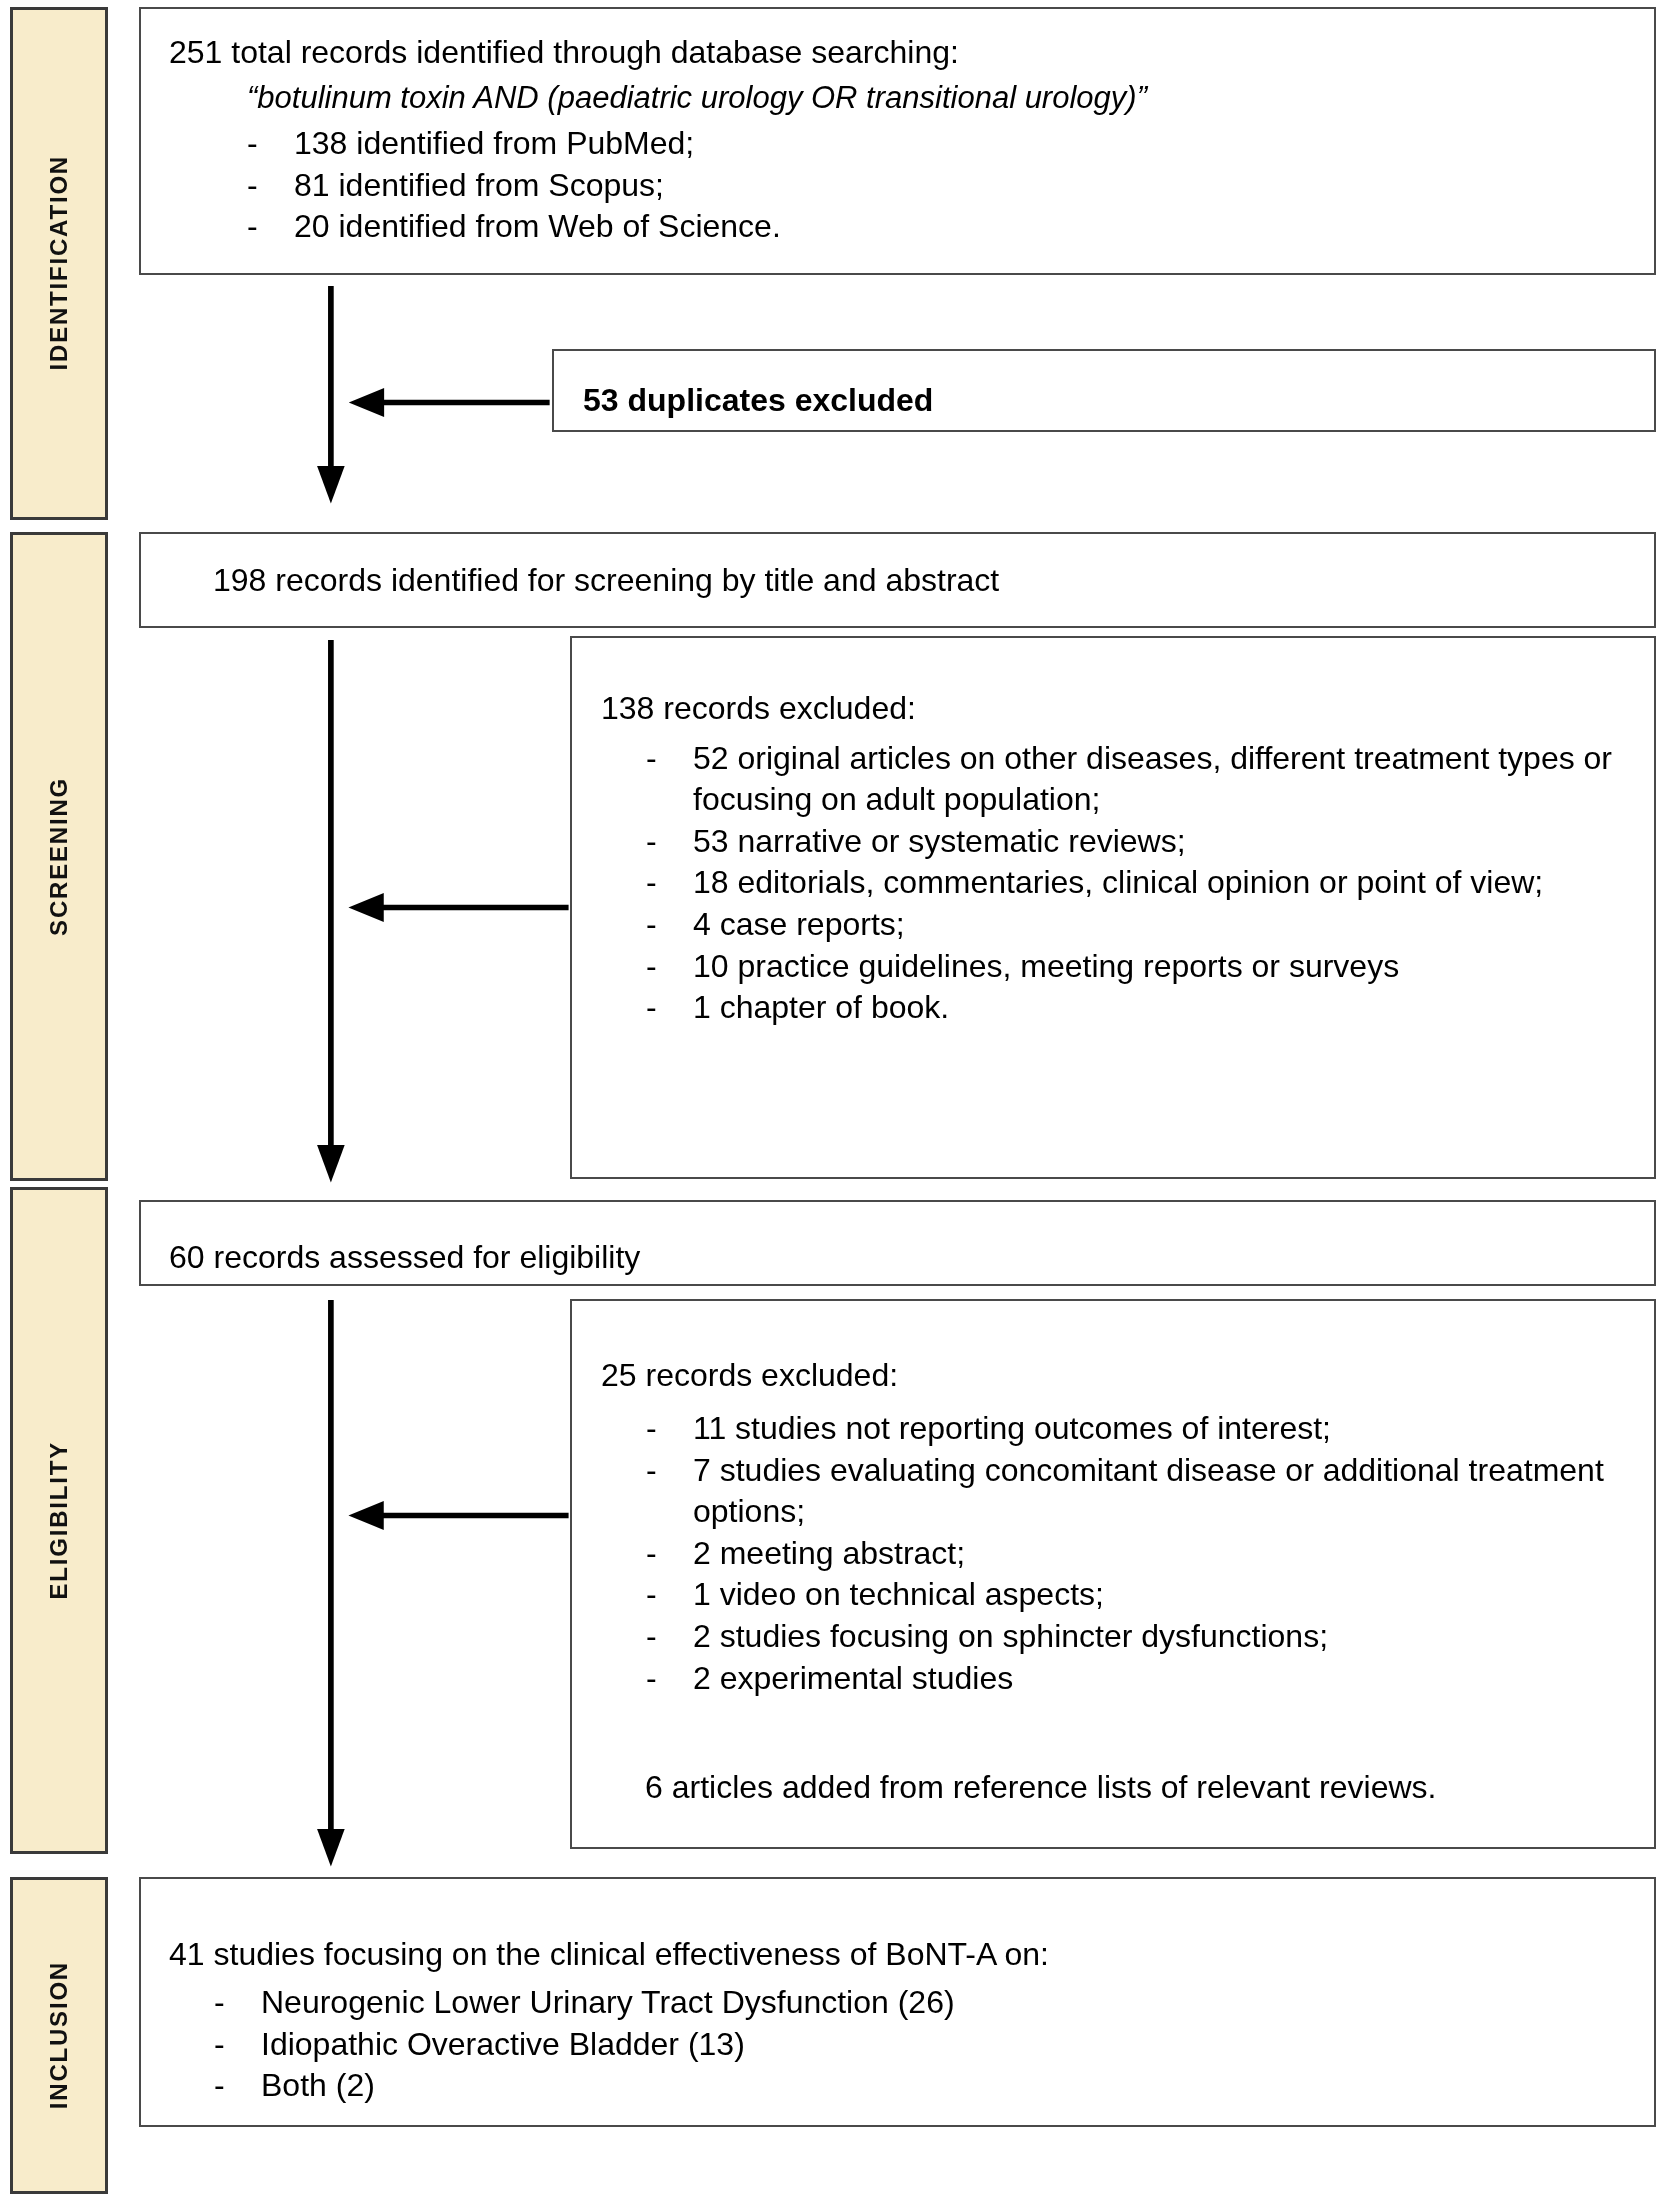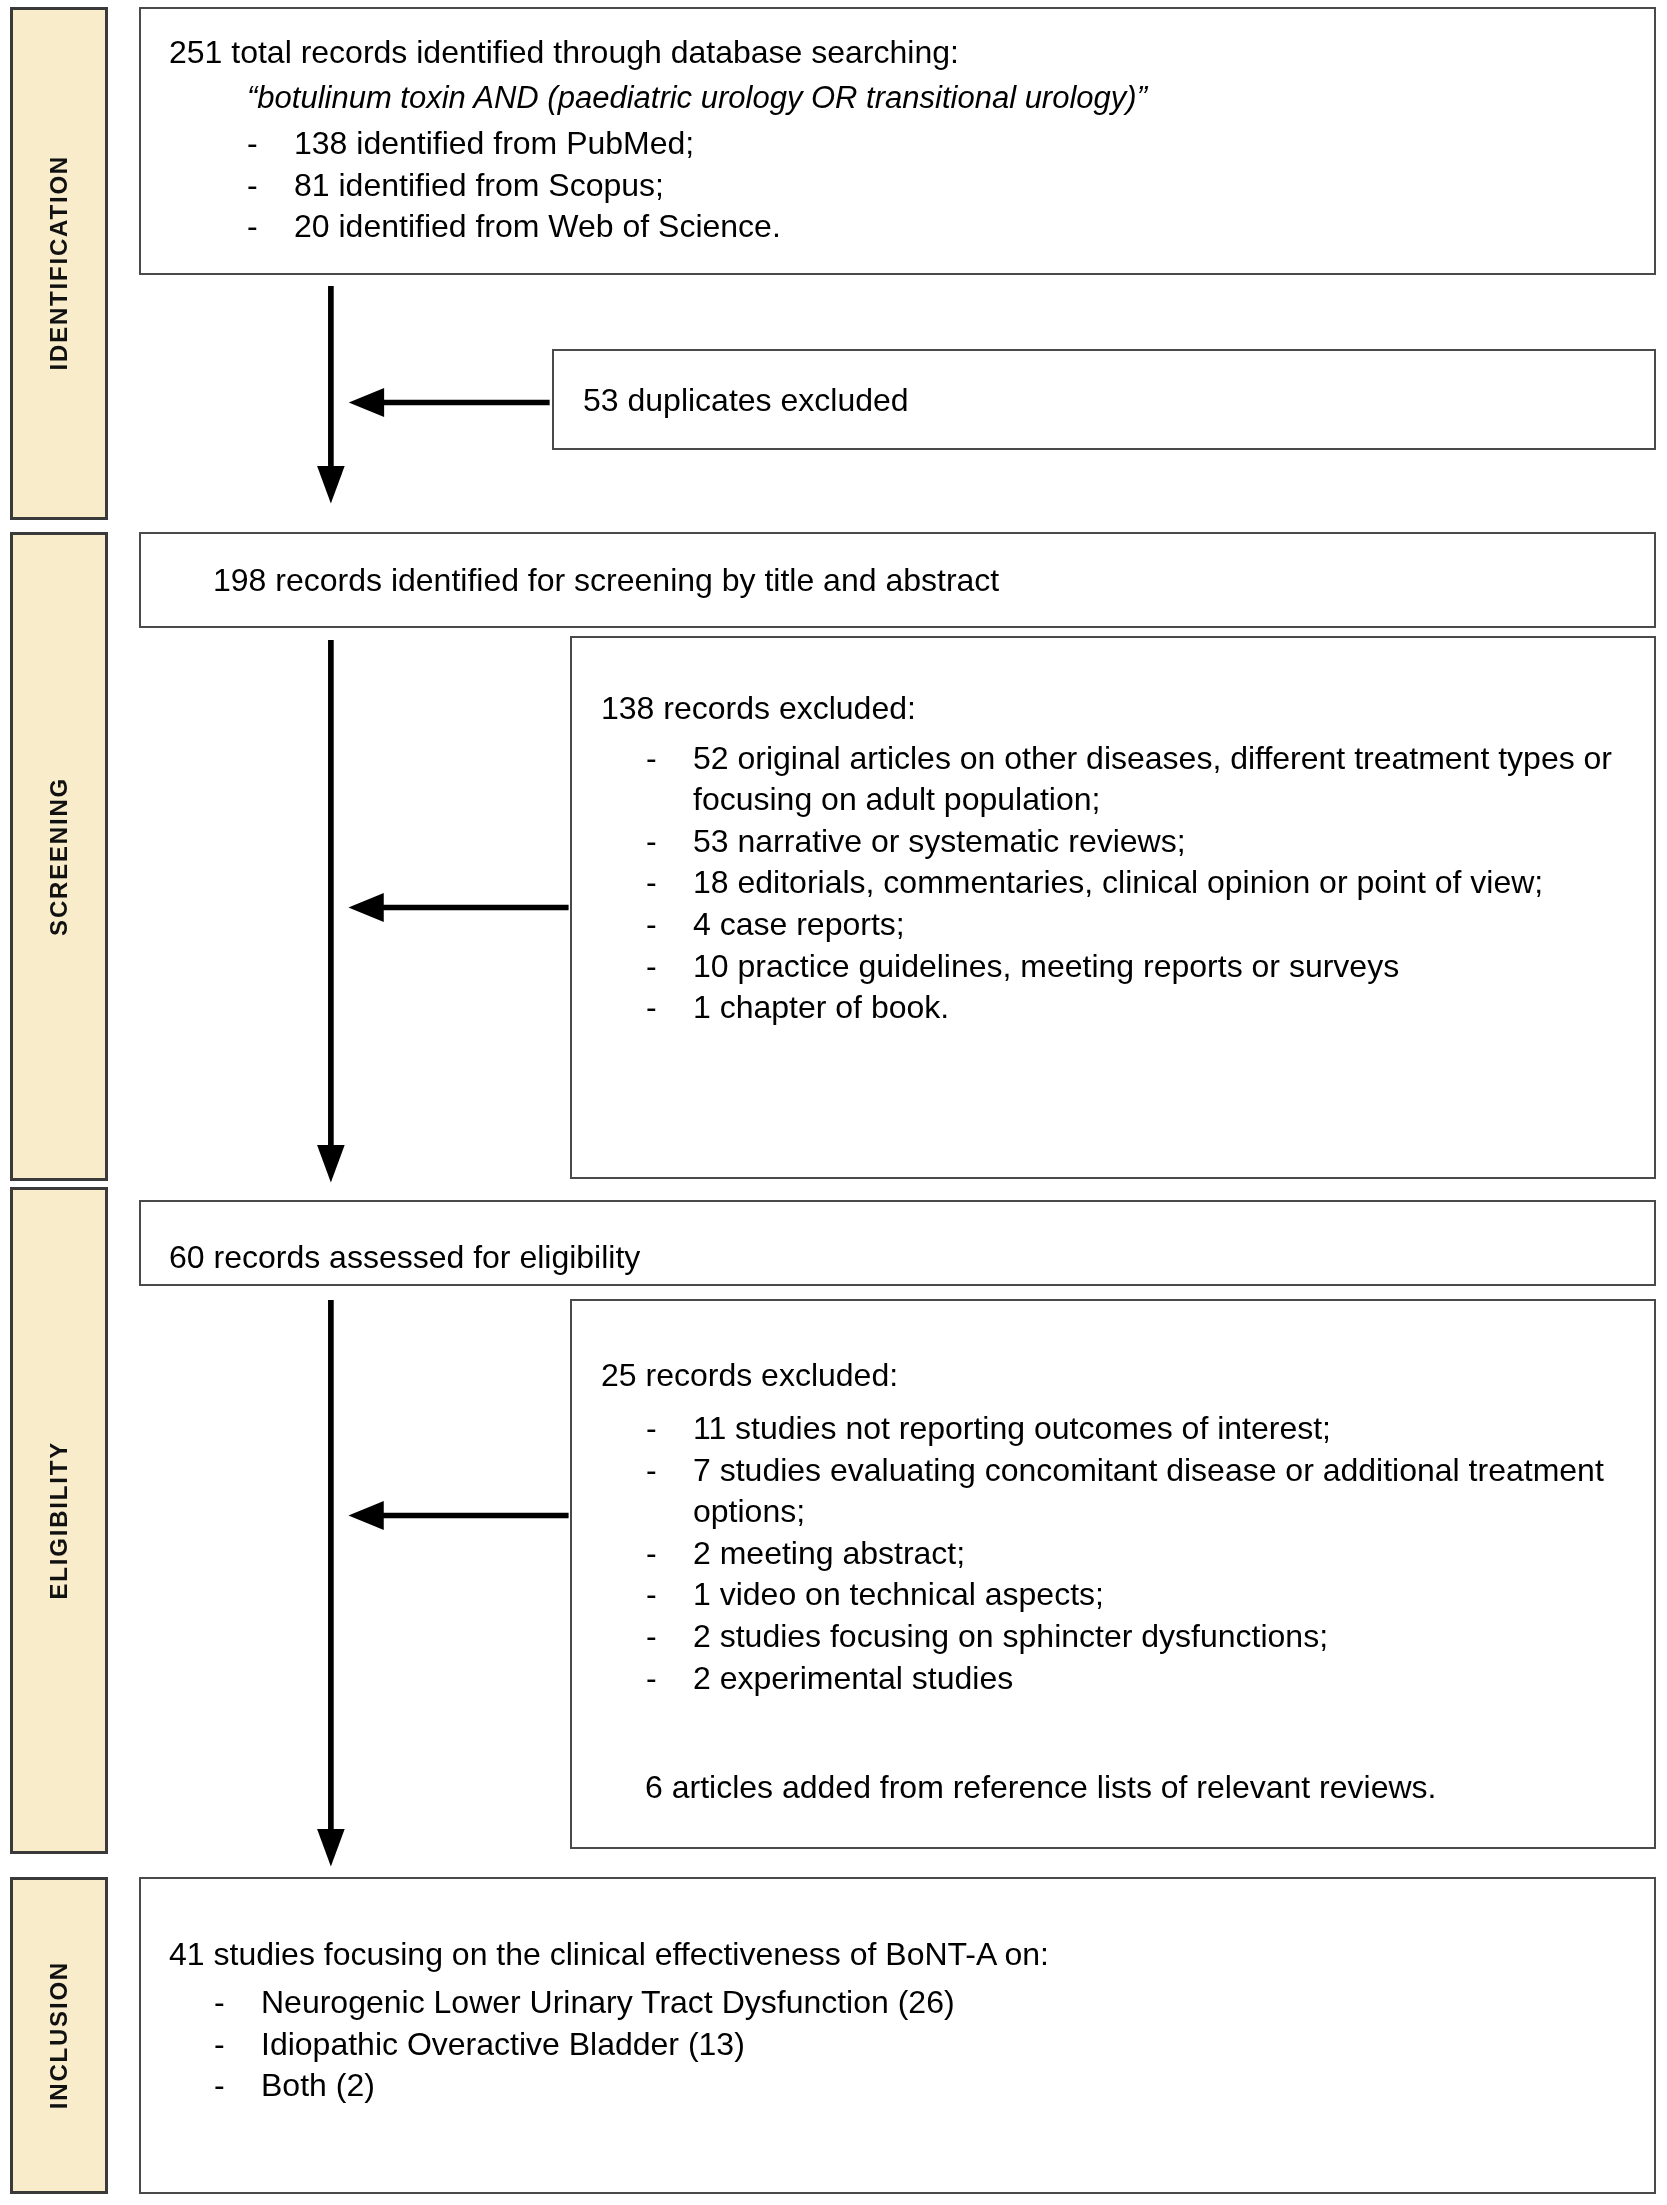--- a/index.html
+++ b/index.html
@@ -118,21 +118,21 @@
           <span class="dash-text">81 identified from Scopus;</span>
         </li>
         <li>
           <span class="dash-mark">-</span>
           <span class="dash-text">20 identified from Web of Science.</span>
         </li>
       </ul>
     </div>
   </div>
 
-  <div class="box" style="left:552px; top:349px; width:1104px; height:101px;">
+  <div class="box" style="left:552px; top:349px; width:1104px; height:83px;font-weight:bold;">
     <div class="box-inner" style="padding:29px 0 0 29px;">
       <div class="line">53 duplicates excluded</div>
     </div>
   </div>
 
   <svg class="v-arrow" style="left:308px; top:286px;" width="49" height="219" viewBox="0 0 60 270">
     <line x1="28" y1="0" x2="28" y2="238" stroke="#000" stroke-width="7"></line>
     <polygon points="28,268 11,222 45,222" fill="#000"></polygon>
   </svg>
   <svg class="h-arrow" style="left:341px; top:380px;" width="218" height="45" viewBox="0 0 268 56">
@@ -228,21 +228,21 @@
 
   <svg class="v-arrow" style="left:308px; top:1300px;" width="49" height="568" viewBox="0 0 60 700">
     <line x1="28" y1="0" x2="28" y2="668" stroke="#000" stroke-width="7"></line>
     <polygon points="28,698 11,652 45,652" fill="#000"></polygon>
   </svg>
   <svg class="h-arrow" style="left:341px; top:1493px;" width="235" height="45" viewBox="0 0 290 56">
     <line x1="282" y1="28" x2="42" y2="28" stroke="#000" stroke-width="7"></line>
     <polygon points="8,28 52,10 52,46" fill="#000"></polygon>
   </svg>
 
-  <div class="box" style="left:139px; top:1877px; width:1517px; height:317px;">
+  <div class="box" style="left:139px; top:1877px; width:1517px; height:250px;">
     <div class="box-inner" style="padding:55px 23px 0 28px;">
       <div class="line">41 studies focusing on the clinical effectiveness of BoNT-A on:</div>
       <ul class="dash" style="margin-top:6.5px; padding-left:45px;">
         <li>
           <span class="dash-mark">-</span>
           <span class="dash-text">Neurogenic Lower Urinary Tract Dysfunction (26)</span>
         </li>
         <li>
           <span class="dash-mark">-</span>
           <span class="dash-text">Idiopathic Overactive Bladder (13)</span>

